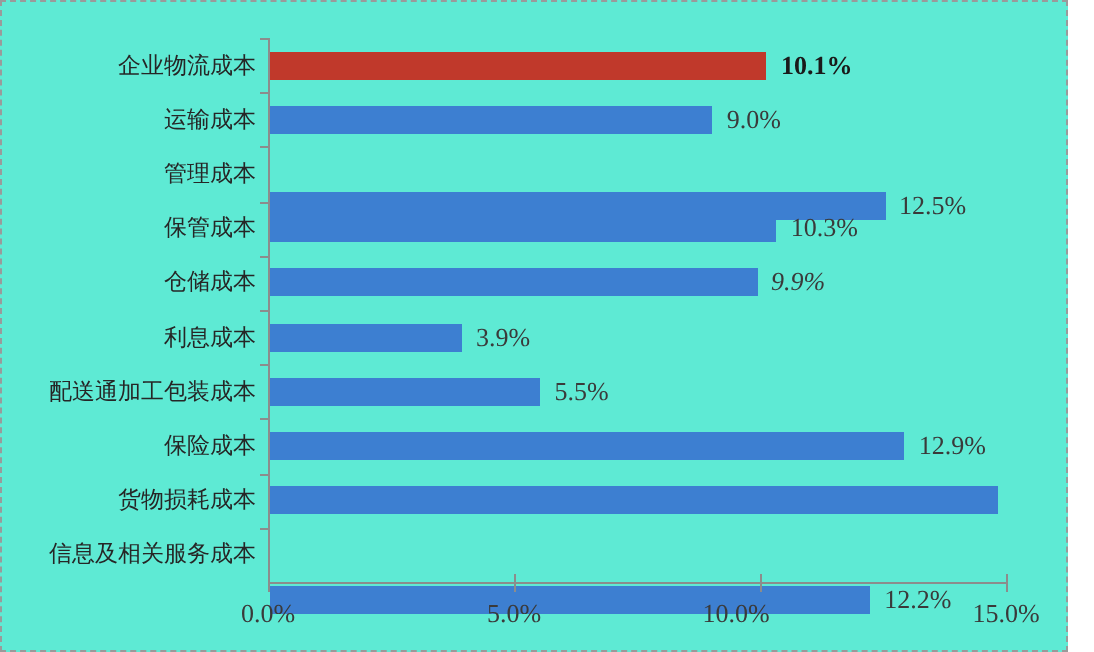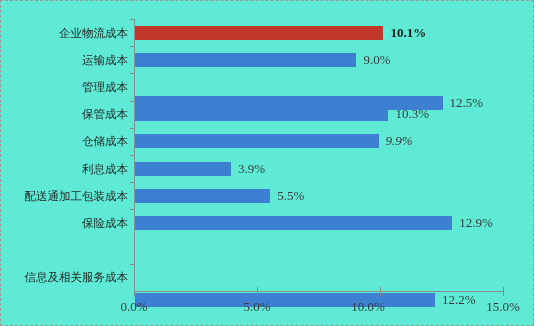--- a/index.html
+++ b/index.html
@@ -183,20 +183,25 @@
         <div class="bar" style="width: 135.3px; background: rgb(61, 127, 209);">
           <div class="bar-value">5.5%</div>
         </div>
         <div class="y-tick" style="top: 0px;"></div>
       </div>
       <div class="cat-row" style="top: 190.4px; height: 27.2px;">
         <div class="cat-label">保险成本</div>
         <div class="bar" style="width: 317.34px; background: rgb(61, 127, 209);">
           <div class="bar-value">12.9%</div>
         </div>
+        <div class="y-tick" style="top: 0px;"></div>
+      </div>
+      <div class="cat-row" style="top: 217.6px; height: 27.2px;">
+        <div class="cat-label">货物损耗成本</div>
+        <div class="bar" style="width: 364.08px; background: rgb(61, 127, 209);"></div>
         <div class="y-tick" style="top: 0px;"></div>
       </div>
       <div class="cat-row" style="top: 244.8px; height: 27.2px;">
         <div class="cat-label">信息及相关服务成本</div>
         <div class="bar" style="width: 300.12px; background: rgb(61, 127, 209); margin-top: 23px;">
           <div class="bar-value">12.2%</div>
         </div>
         <div class="y-tick" style="top: 0px;"></div>
       </div>
     </div>

